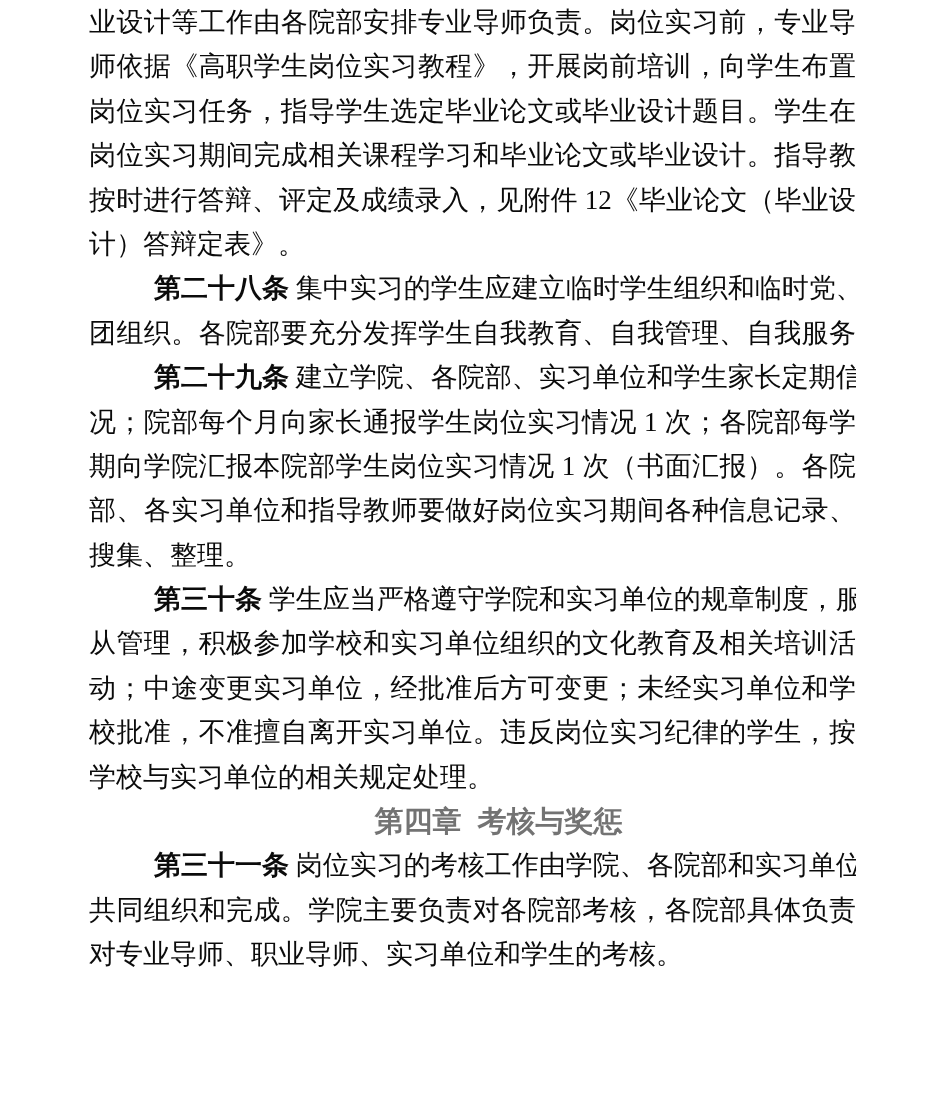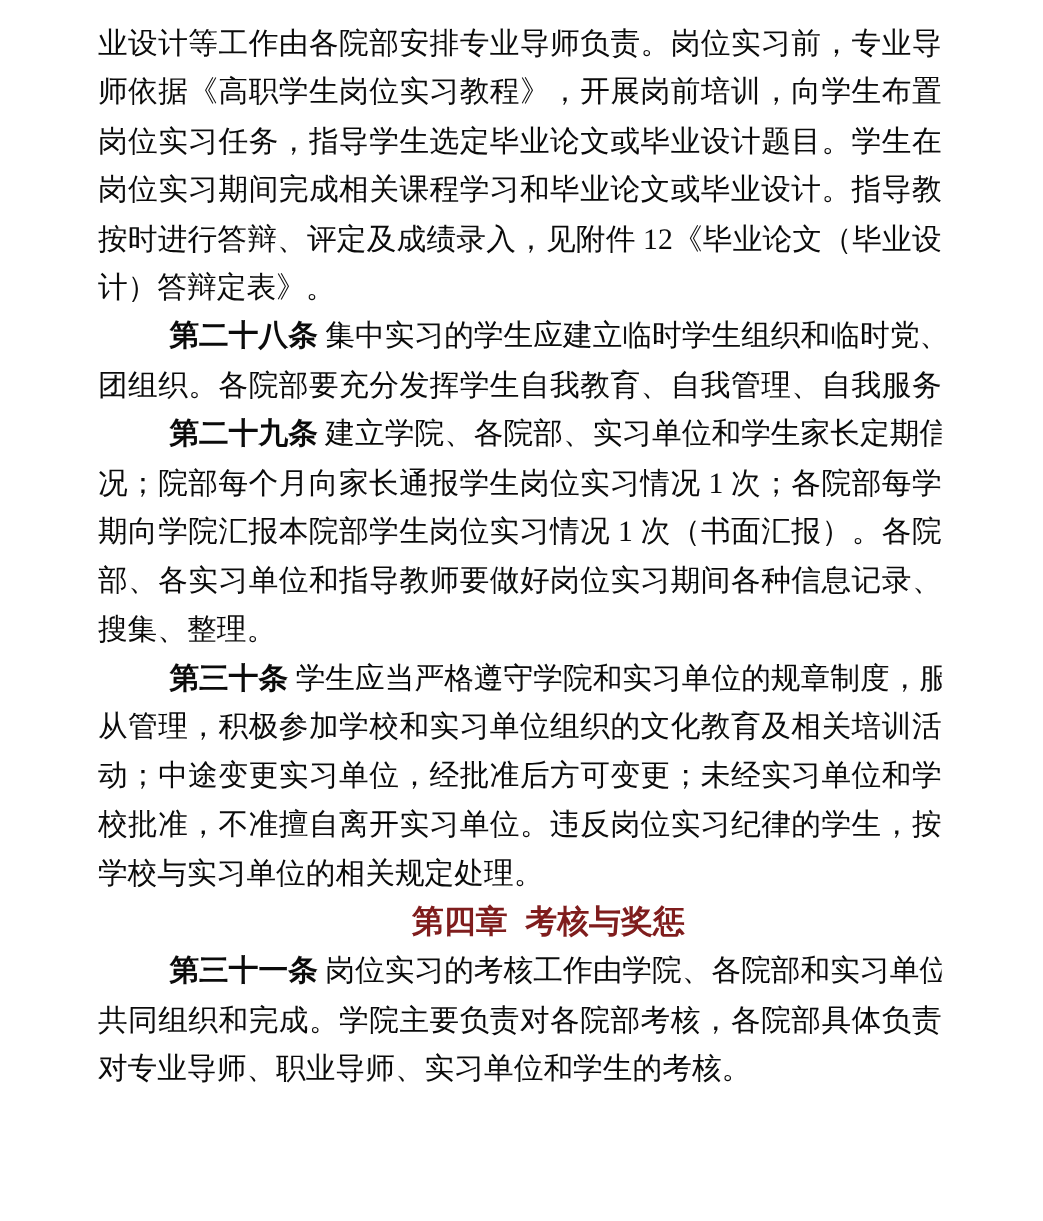--- a/index.html
+++ b/index.html
@@ -6,21 +6,21 @@
     margin: 0;
     padding: 0;
     background: #ffffff;
   }
   .page {
     position: relative;
     width: 948px;
     height: 1110px;
     background: #ffffff;
     box-sizing: border-box;
-    padding: 17px 92px 0 89px;
+    padding: 0 92px 0 89px;
     overflow: hidden;
     color: #0b0b0b;
     font-family: "Liberation Serif", "DejaVu Serif", serif;
     border-radius: 25px;
   }
   .doc-body {
     width: 100%;
   }
   .line {
     font-size: 27px;
@@ -43,21 +43,21 @@
   .chapter-heading {
     height: 44.4px;
     line-height: 44.4px;
     font-size: 29px;
     font-weight: 700;
     font-family: "Liberation Sans", "DejaVu Sans", sans-serif;
     text-align: center;
     white-space: pre;
     position: relative;
     left: 26px;
-    color: #7f1d1d;
+    color: #737373;
   }
 </style>
 </head>
 <body>
 
 <div class="page">
   <div class="doc-body">
       <div class="line">业设计等工作由各院部安排专业导师负责。岗位实习前，专业导</div>
       <div class="line">师依据《高职学生岗位实习教程》，开展岗前培训，向学生布置</div>
       <div class="line">岗位实习任务，指导学生选定毕业论文或毕业设计题目。学生在</div>

